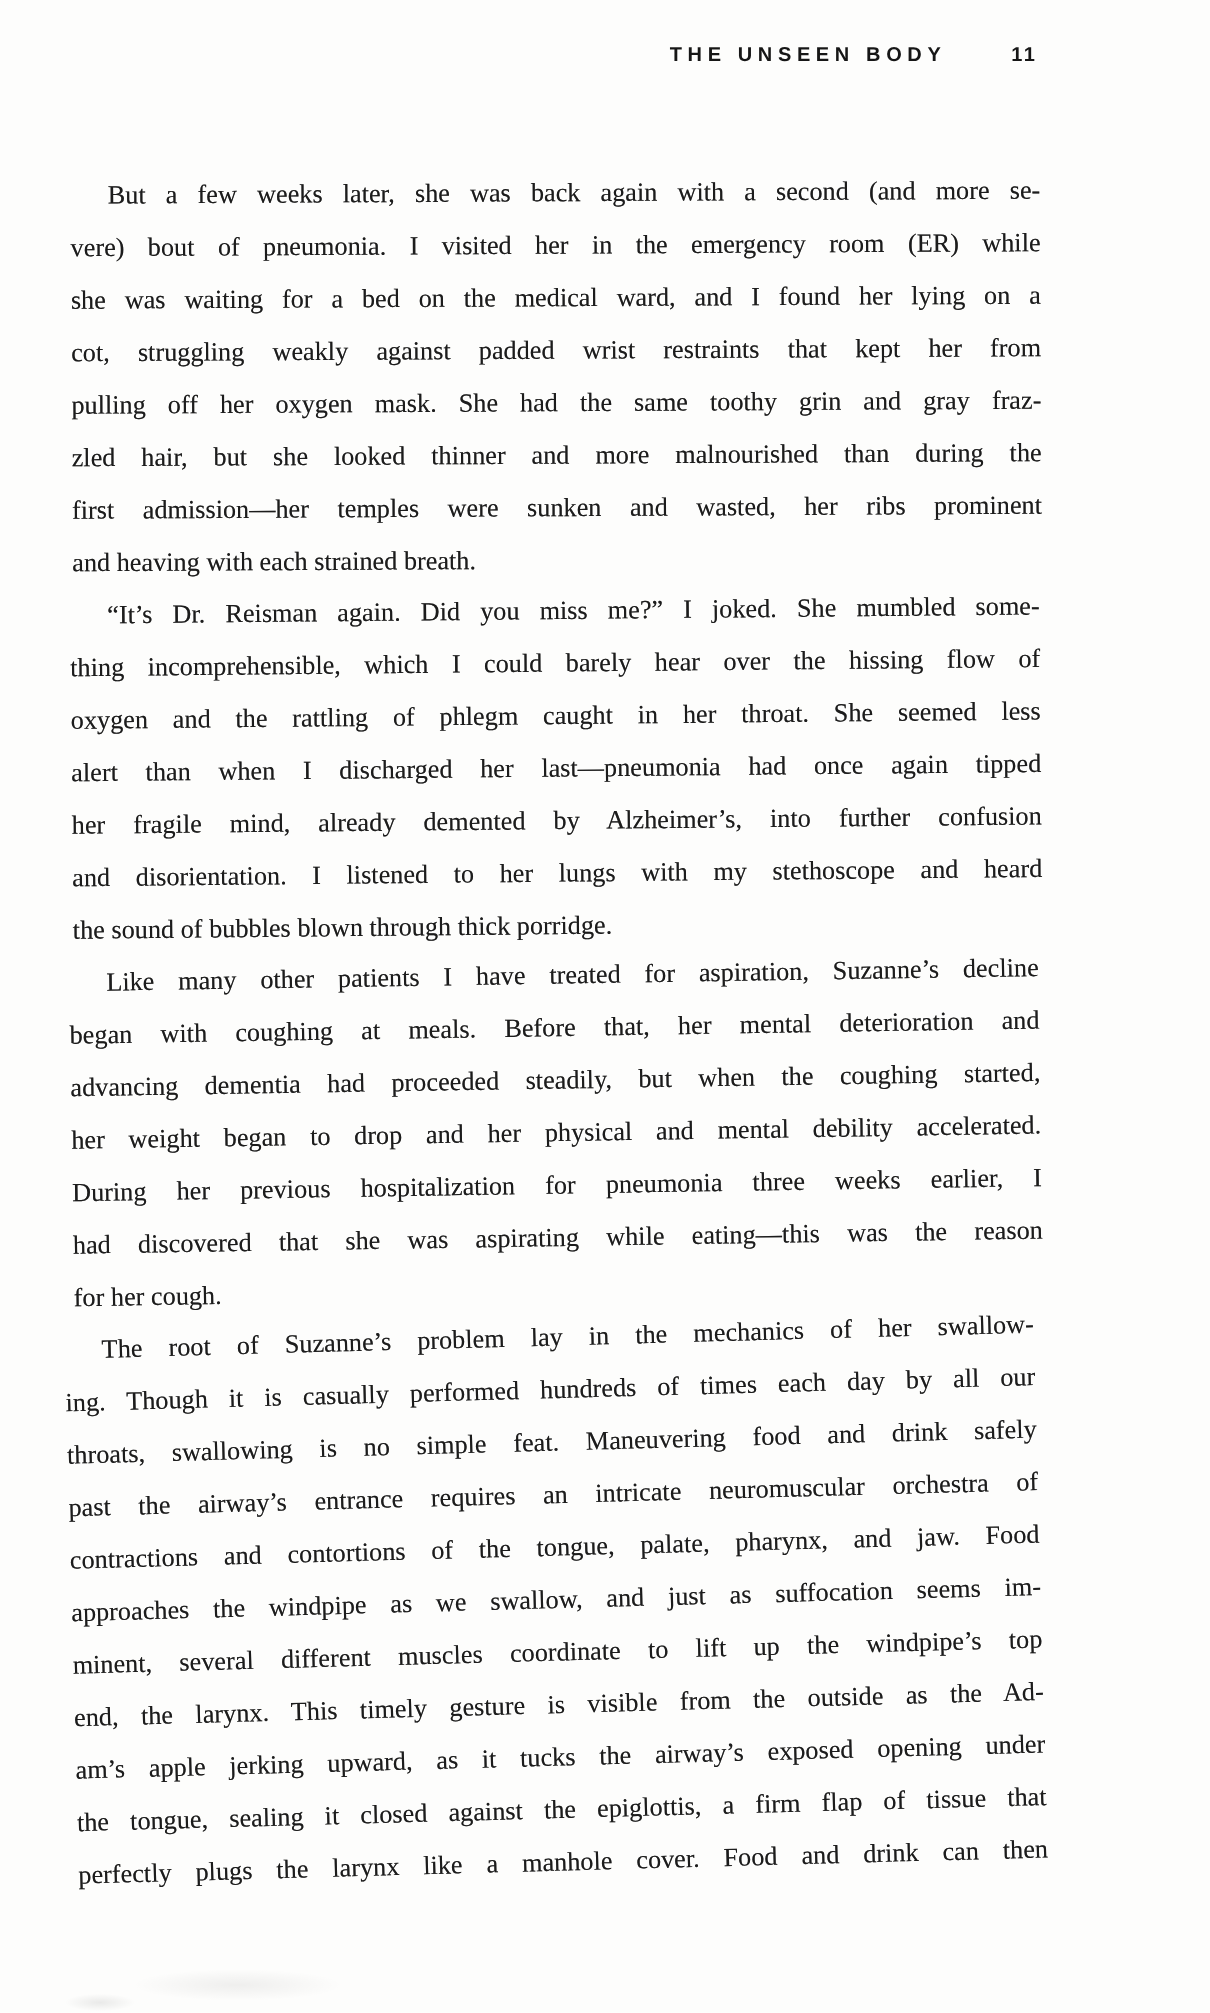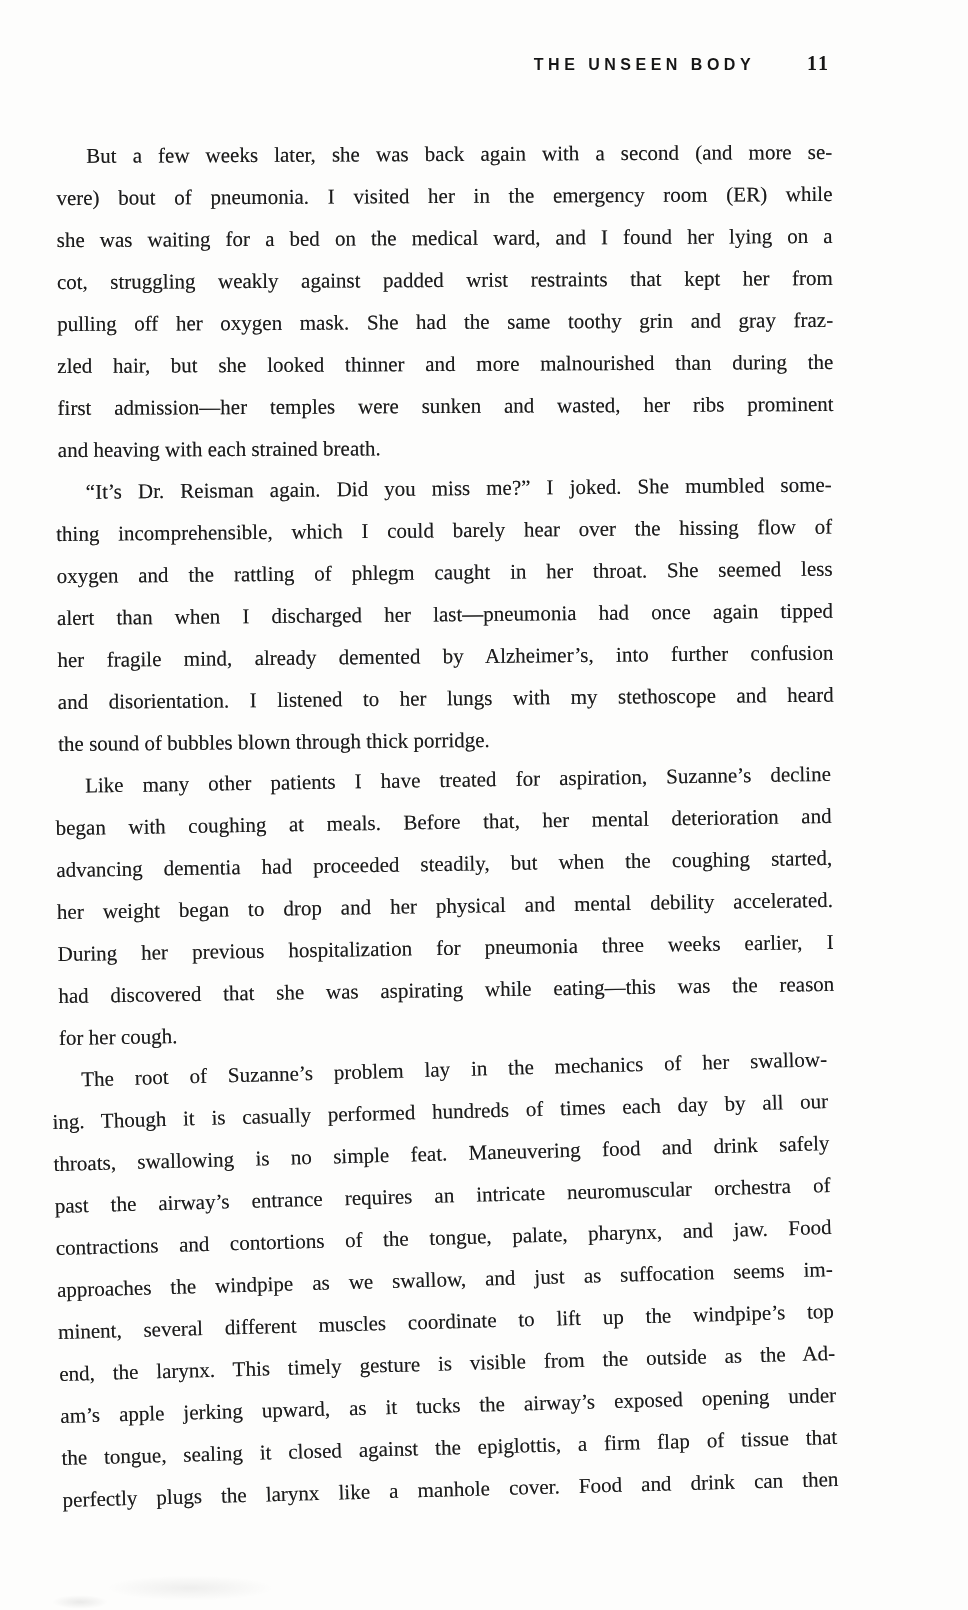--- a/index.html
+++ b/index.html
@@ -18,36 +18,35 @@
   .page {
     position: absolute;
     inset: 0;
     background:
       radial-gradient(ellipse 120px 18px at 190px 1588px, rgba(0,0,0,0.06), rgba(0,0,0,0) 70%),
       radial-gradient(ellipse 40px 10px at 80px 1602px, rgba(0,0,0,0.08), rgba(0,0,0,0) 70%),
       #fdfdfc;
   }
   .running-head {
     position: absolute;
-    top: 52px;
+    top: 36px;
     right: 138px;
     display: flex;
     align-items: baseline;
     gap: 52px;
     font-family: "Liberation Sans", sans-serif;
     font-weight: 700;
     font-size: 16px;
     letter-spacing: 4.5px;
     color: #161616;
     white-space: nowrap;
   }
   .running-head .pagenum {
     letter-spacing: 2px;
-    font-size: 20px;
-    font-family: Liberation Serif, serif;
+    font-size: 16px;
   }
   .body-text {
     position: absolute;
     top: 135px;
     left: 57px;
     width: 776px;
   }
   .para {
     margin: 0;
     transform-origin: 0 50%;

